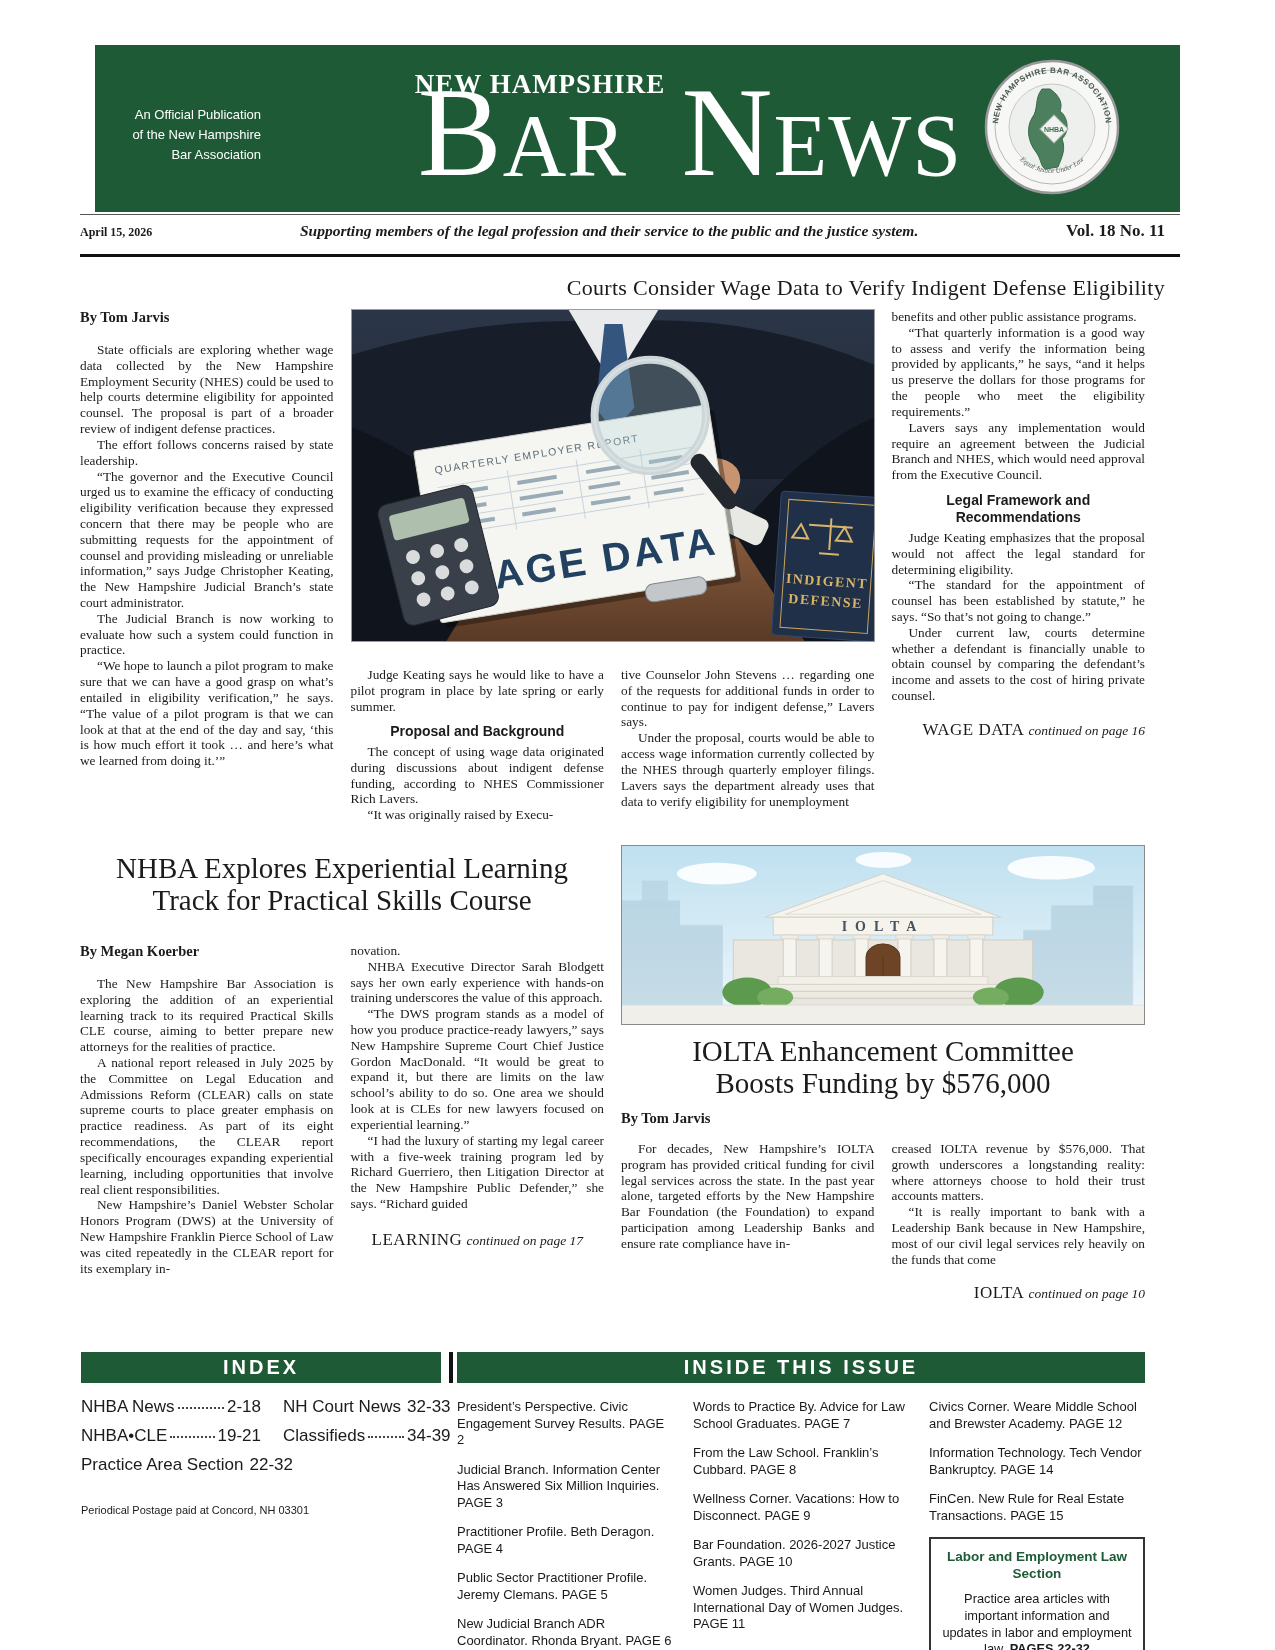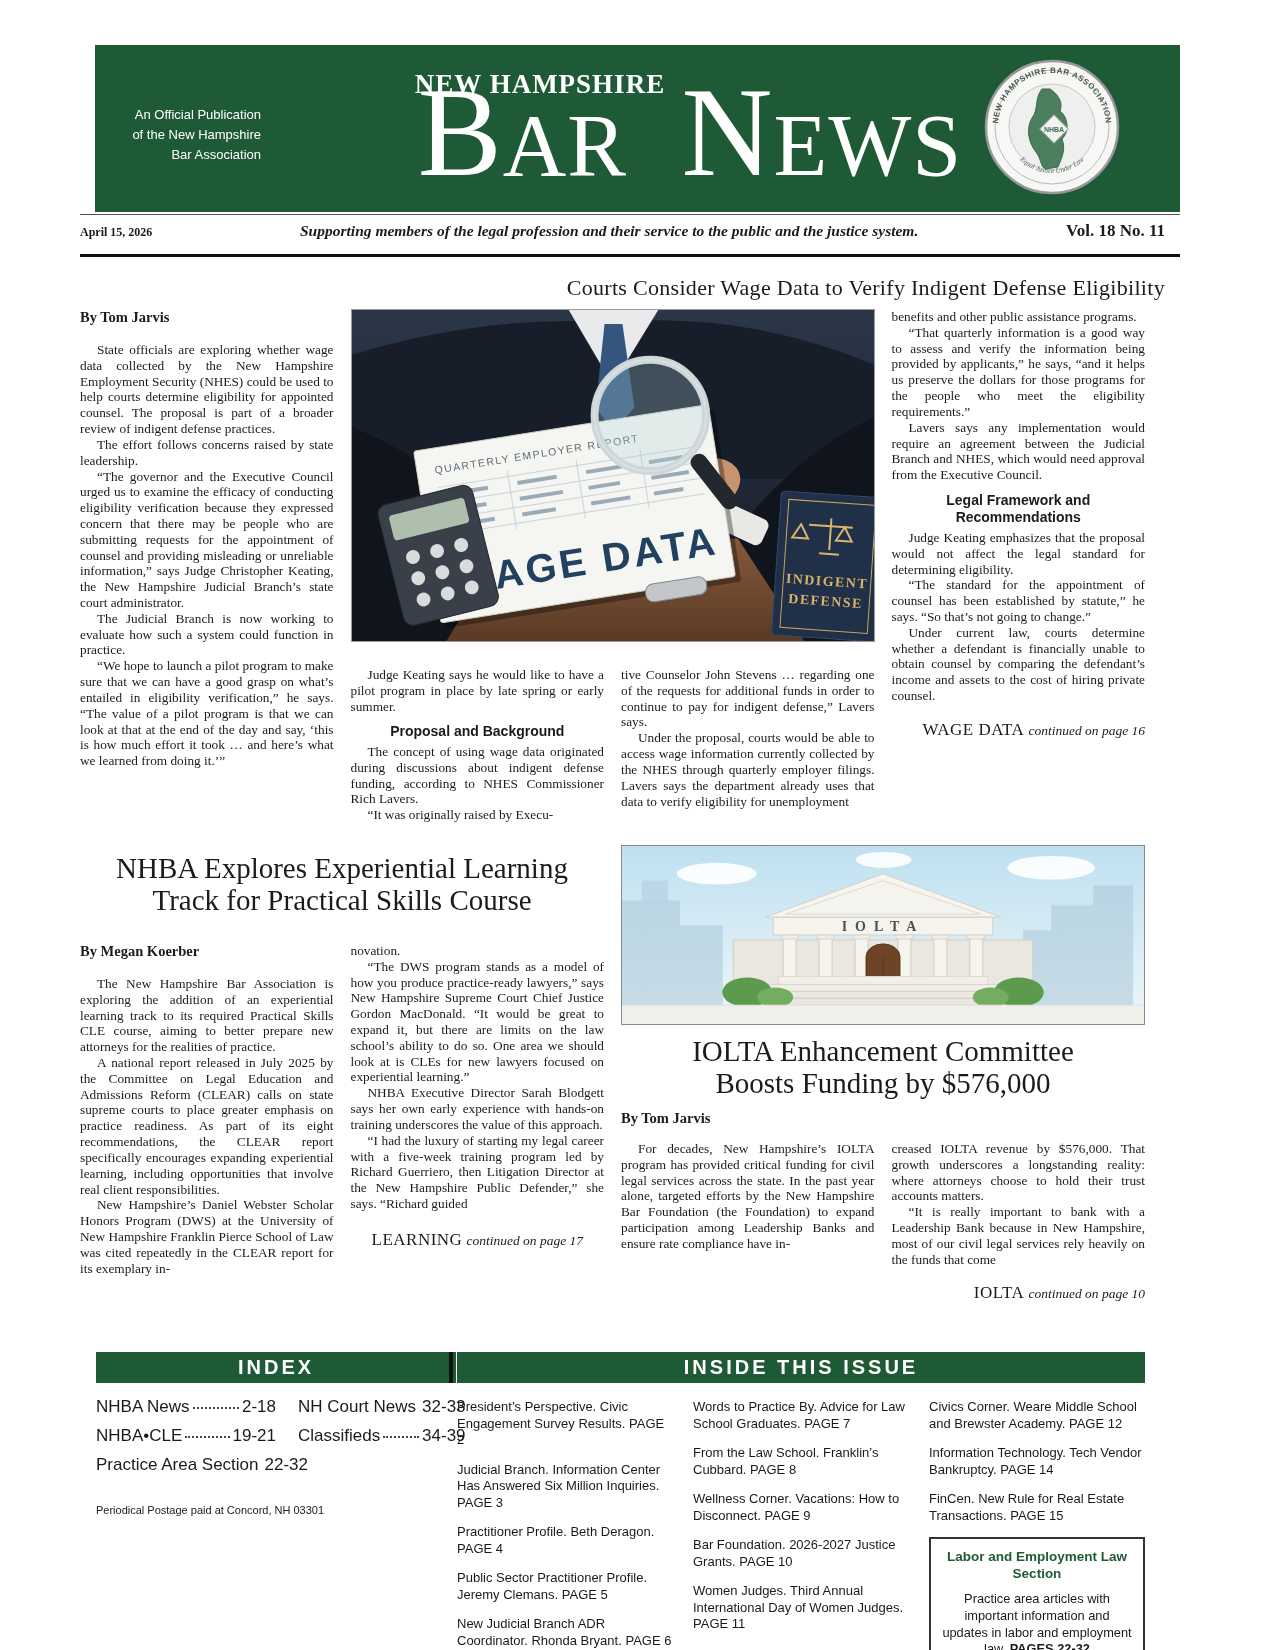--- a/index.html
+++ b/index.html
@@ -60,21 +60,21 @@
   .a3-img{width:522px;height:178px;border:1px solid #8a8a8a;overflow:hidden;}
   .a3-img svg{display:block;width:100%;height:100%;}
   .a3 .h2{margin:10px 0 10px;}
   .a3-byline{font-weight:bold;font-size:14.5px;margin:0 0 14px;}
   .a3-cols{display:grid;grid-template-columns:1fr 1fr;gap:0 17px;}
 
   
   .greenbar{background:#1e5a35;color:#ffffff;font-family:"Liberation Sans",sans-serif;
             font-weight:bold;text-align:center;height:31px;line-height:31px;font-size:20px;
             letter-spacing:3px;}
-  .index{position:absolute;left:96px;top:1352px;width:360px;}
+  .index{position:absolute;left:81px;top:1352px;width:360px;}
   .ix-items{margin-top:14px;display:flex;gap:22px;font-family:Liberation Sans, sans-serif;
             font-size:17px;}
   .ix-colA{width:180px;}
   .ix-colB{flex:1;}
   .ix-item{display:flex;align-items:baseline;margin-bottom:9px;}
   .ix-label{white-space:nowrap;}
   .ix-dots{flex:1;border-bottom:2px dotted #444;margin:0 3px;transform:translateY(-3px);}
   .ix-pages{white-space:nowrap;}
   .postage{margin-top:20px;font-family:"Liberation Sans",sans-serif;font-size:11px;}
 
@@ -270,22 +270,22 @@
     </h2>
     <div class="a2-cols">
       <div>
         <div class="byline">By Megan Koerber</div>
         <p>The New Hampshire Bar Association is exploring the addition of an experiential learning track to its required Practical Skills CLE course, aiming to better prepare new attorneys for the realities of practice.</p>
         <p>A national report released in July 2025 by the Committee on Legal Education and Admissions Reform (CLEAR) calls on state supreme courts to place greater emphasis on practice readiness. As part of its eight recommendations, the CLEAR report specifically encourages expanding experiential learning, including opportunities that involve real client responsibilities.</p>
         <p>New Hampshire’s Daniel Webster Scholar Honors Program (DWS) at the University of New Hampshire Franklin Pierce School of Law was cited repeatedly in the CLEAR report for its exemplary in-</p>
       </div>
       <div>
         <p class="noind">novation.</p>
+        <p>NHBA Executive Director Sarah Blodgett says her own early experience with hands-on training underscores the value of this approach.</p>
         <p>“The DWS program stands as a model of how you produce practice-ready lawyers,” says New Hampshire Supreme Court Chief Justice Gordon MacDonald. “It would be great to expand it, but there are limits on the law school’s ability to do so. One area we should look at is CLEs for new lawyers focused on experiential learning.”</p>
-        <p>NHBA Executive Director Sarah Blodgett says her own early experience with hands-on training underscores the value of this approach.</p>
         <p>“I had the luxury of starting my legal career with a five-week training program led by Richard Guerriero, then Litigation Director at the New Hampshire Public Defender,” she says. “Richard guided</p>
         <div class="cont-center">
           <span class="cont-slug">LEARNING</span>
           <i class="cont-note">continued on page 17</i>
         </div>
       </div>
     </div>
   </div>
 
   <div class="a3 art">

